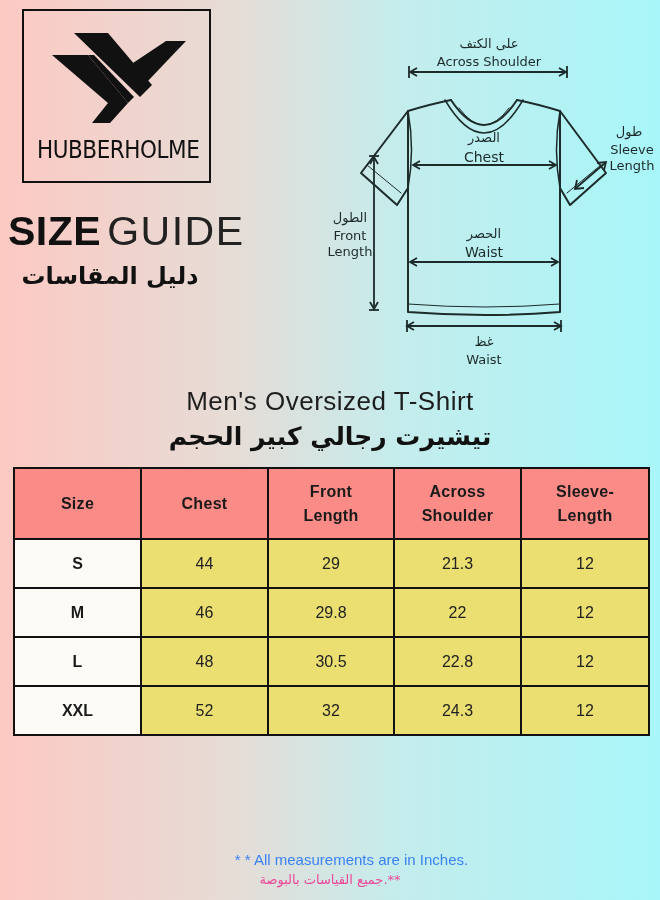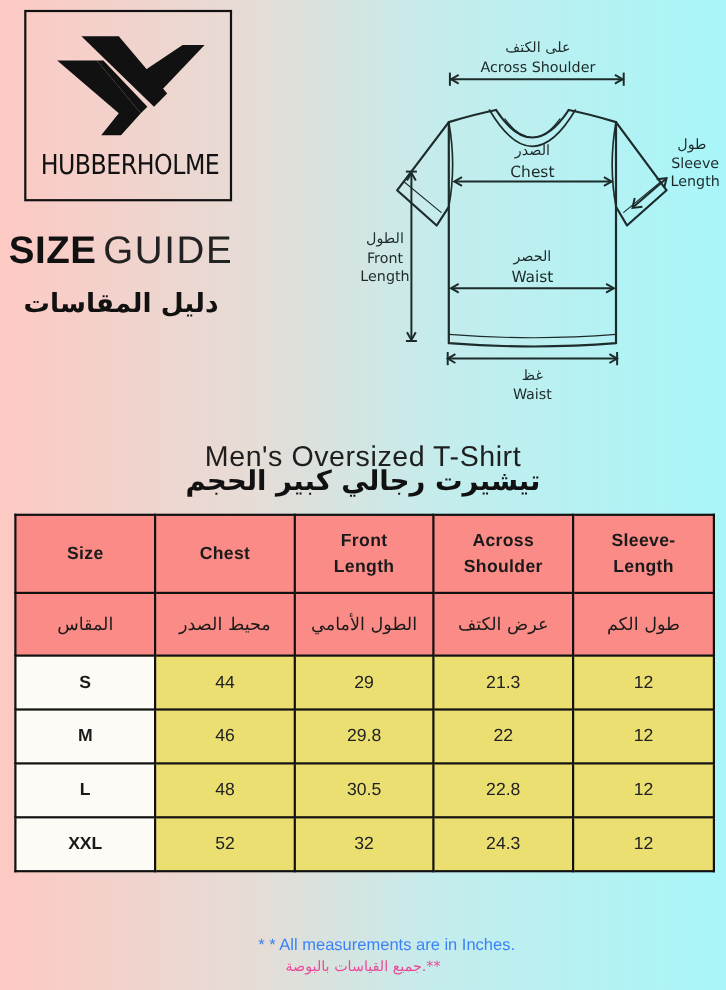--- a/index.html
+++ b/index.html
@@ -15,40 +15,40 @@
       border: 2.5px solid #111; background: transparent;
     }
     .logo-mark { position: absolute; left: 24px; top: 14px; width: 140px; height: 100px; }
     .logo-text {
       position: absolute; left: 0; right: 0; top: 124px; text-align: center;
       font-family: "DejaVu Sans", sans-serif; font-size: 25px; font-weight: normal;
       letter-spacing: -0.5px; transform: scaleX(0.86); transform-origin: center;
       color: #111;
     }
     .size-guide {
-      position: absolute; left: 8px; top: 208px; font-size: 35px; color: #111;
+      position: absolute; left: 8px; top: 208px; font-size: 41px; color: #111;
       letter-spacing: 0.5px; white-space: nowrap;
     }
     .size-guide .bold { font-weight: bold; }
     .size-guide .light { font-weight: normal; color: #222; margin-left: 6px; letter-spacing: 1.5px; }
     .ar-guide {
       position: absolute; left: 20px; top: 262px; width: 180px; text-align: center;
       font-family: "DejaVu Sans", sans-serif; font-weight: bold; font-size: 24px; color: #111;
       direction: rtl;
     }
     .diagram { position: absolute; left: 311px; top: 20px; width: 360px; height: 360px; }
     .diagram svg { position: absolute; left: 0; top: 0; }
     .dlabel {
       position: absolute; font-family: "DejaVu Sans", sans-serif; font-size: 13px; color: #1e2a2a;
       text-align: center; line-height: 16px; white-space: nowrap;
     }
     .dlabel.ar { direction: rtl; font-size: 13px; }
     .title-en {
       position: absolute; left: 0; right: 0; top: 386px; text-align: center;
-      font-size: 26px; color: #1e1e1e; letter-spacing: 0.5px; margin-top: 14px;
+      font-size: 26px; color: #1e1e1e; letter-spacing: 0.5px;
     }
     .title-ar {
       position: absolute; left: 0; right: 0; top: 422px; text-align: center;
       font-family: "DejaVu Sans", sans-serif; font-weight: bold; font-size: 25px; color: #111;
       direction: rtl;
     }
     table.sizes {
       position: absolute; left: 13px; top: 467px; width: 635px;
       border-collapse: collapse; table-layout: fixed;
     }
@@ -177,27 +177,20 @@
   </colgroup>
   <tbody>
       <tr>
     <th><span>Size</span></th>
     <th><span>Chest</span></th>
     <th><span>Front</span><br><span>Length</span></th>
     <th><span>Across</span><br><span>Shoulder</span></th>
     <th><span>Sleeve-</span><br><span>Length</span></th>
   </tr>
   <tr>
-    <td class="ar-head">المقاس</td>
-    <td class="ar-head">محيط الصدر</td>
-    <td class="ar-head">الطول الأمامي</td>
-    <td class="ar-head">عرض الكتف</td>
-    <td class="ar-head">طول الكم</td>
-  </tr>
-  <tr>
     <td class="size-cell">S</td>
     <td class="val">44</td>
     <td class="val">29</td>
     <td class="val">21.3</td>
     <td class="val">12</td>
   </tr>
   <tr>
     <td class="size-cell">M</td>
     <td class="val">46</td>
     <td class="val">29.8</td>

